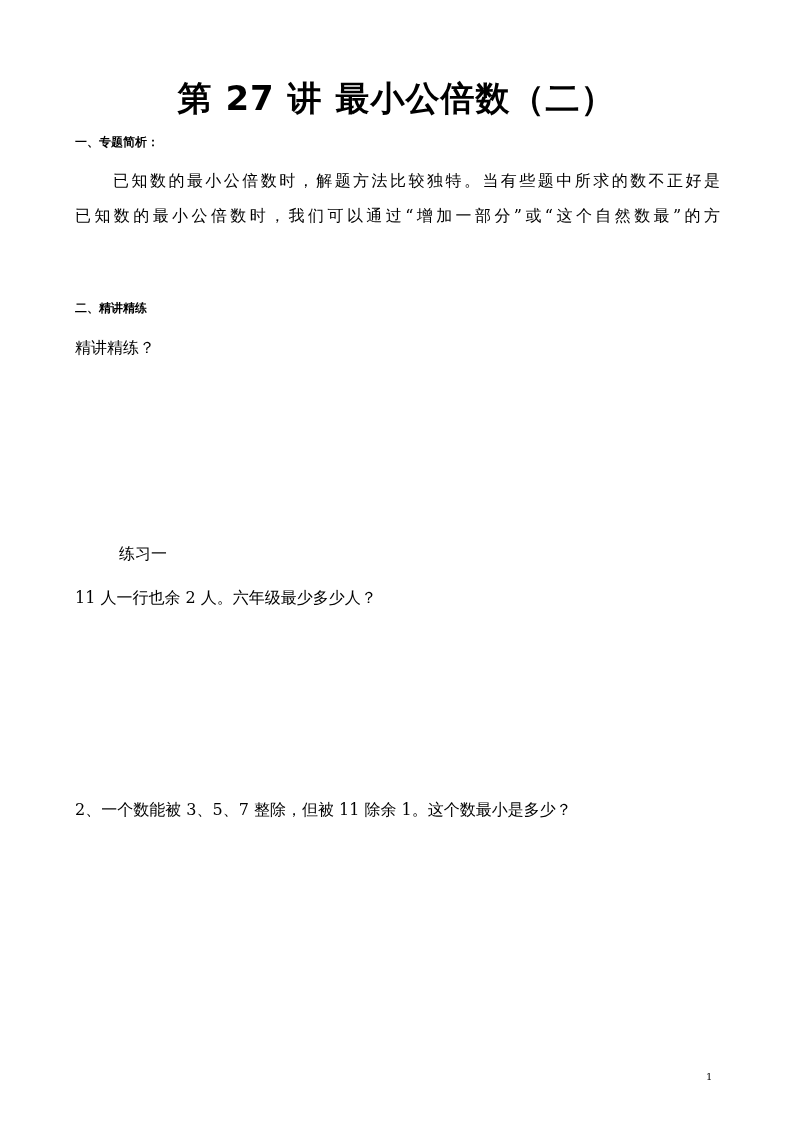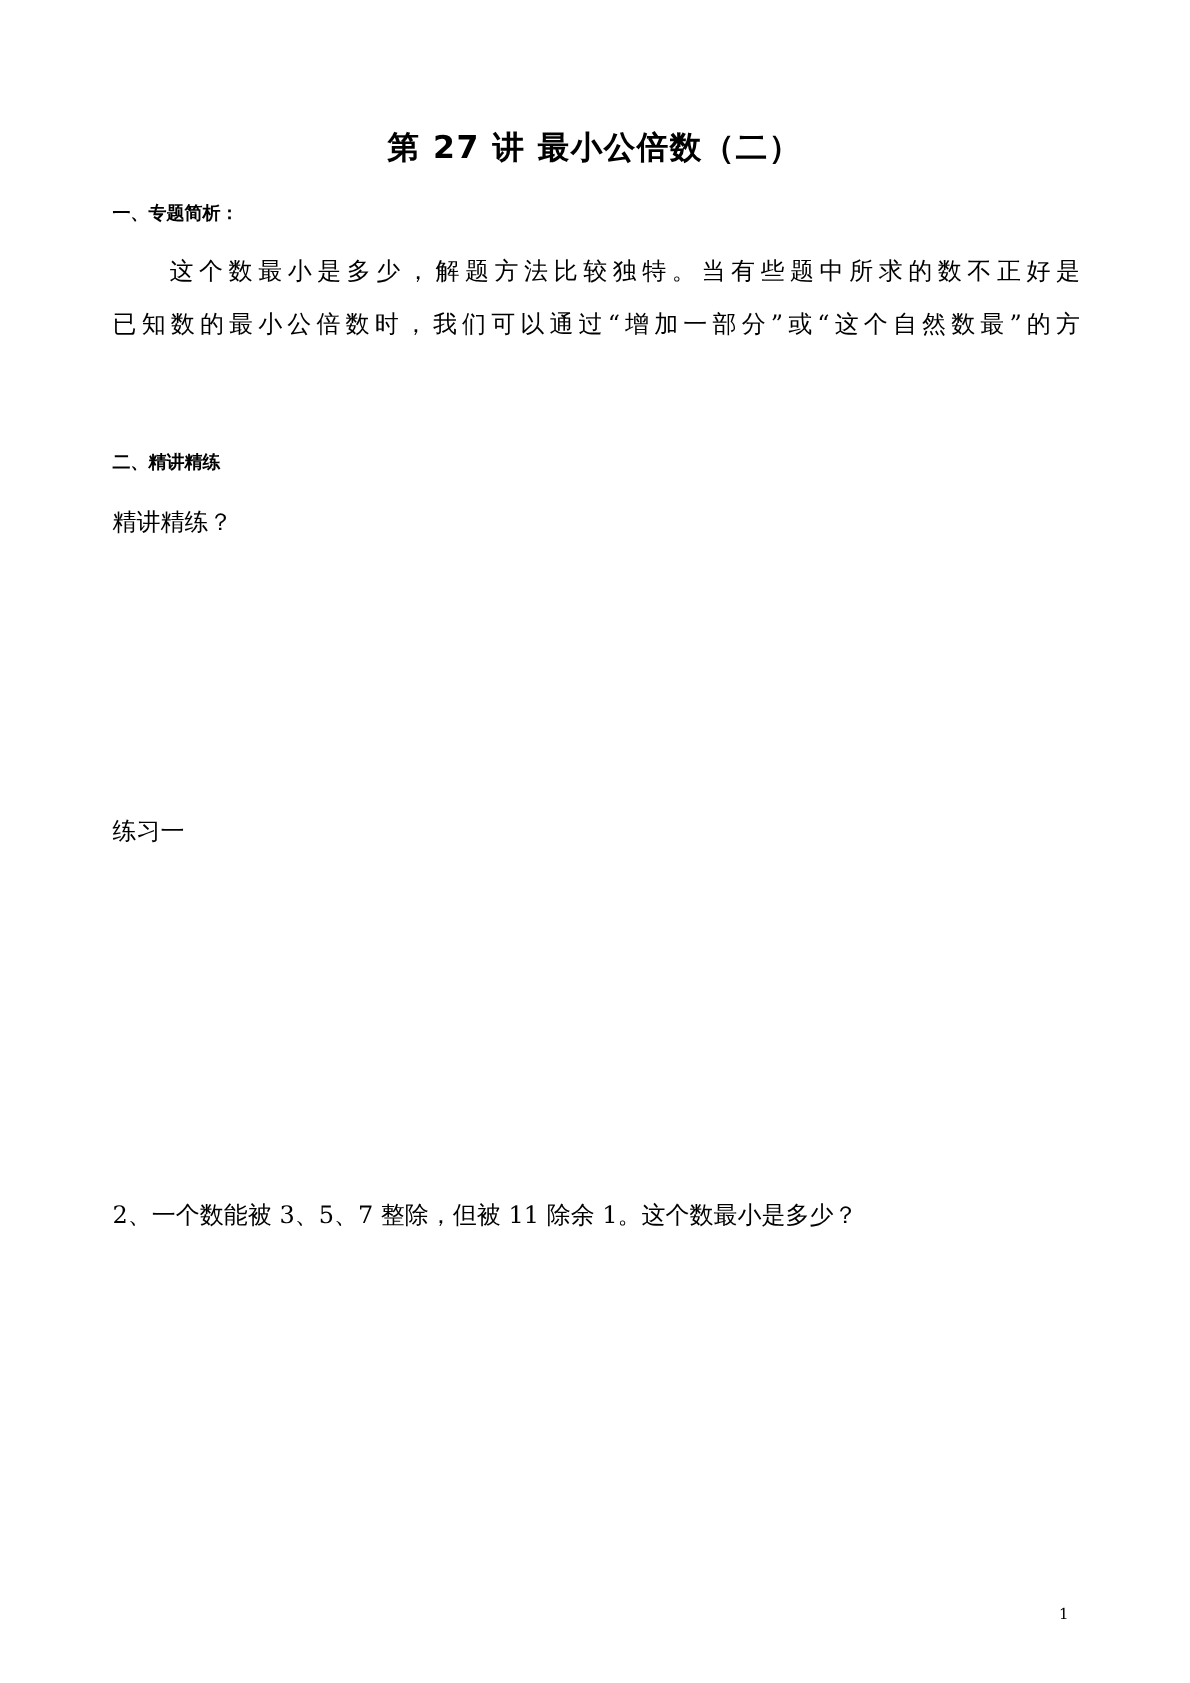--- a/index.html
+++ b/index.html
@@ -19,21 +19,21 @@
       position: absolute;
       left: 0; top: 0;
       width: 793px; height: 1122px;
     }
     .title {
       position: absolute;
       top: 80px;
       left: 0;
       width: 793px;
       text-align: center;
-      font-size: 21px;
+      font-size: 34px;
       font-weight: bold;
       font-family: "DejaVu Sans", "Liberation Sans", sans-serif;
       letter-spacing: 1px;
       line-height: 36px;
     }
     .section-heading {
       position: absolute;
       left: 75px;
       font-size: 12px;
       font-weight: bold;
@@ -73,35 +73,36 @@
 </head>
 <body>
 
 <div class="page">
 
   <div class="title">第 27 讲  最小公倍数（二）</div>
 
   <div class="section-heading" style="top:131px;">一、专题简析：</div>
 
   <div class="para" style="top:163px;">
-    <span class="justify-line indent">这个数最小是多少，解题方法比较独特。当有些题中所求的数不正好是</span>
+    <span class="justify-line indent">已知数的最小公倍数时，解题方法比较独特。当有些题中所求的数不正好是</span>
     <span class="justify-line">已知数的最小公倍数时，我们可以通过“增加一部分”或“这个自然数最”的方</span>
   </div>
 
   <div class="section-heading" style="top:297px;">二、精讲精练</div>
 
   <div class="para" style="top:330px;">
     <span class="line">精讲精练？</span>
   </div>
 
-  <div class="para" style="top:536px;">
+  <div class="para" style="top:536px;margin-left:44px;">
     <span class="line">练习一</span>
   </div>
 
   <div class="para" style="top:580px;">
+    <span class="line">11 人一行也余 2 人。六年级最少多少人？</span>
   </div>
 
   <div class="para" style="top:792px;">
     <span class="line">2、一个数能被 3、5、7 整除，但被 11 除余 1。这个数最小是多少？</span>
   </div>
 
   <div class="page-number">1</div>
 
 </div>
 

